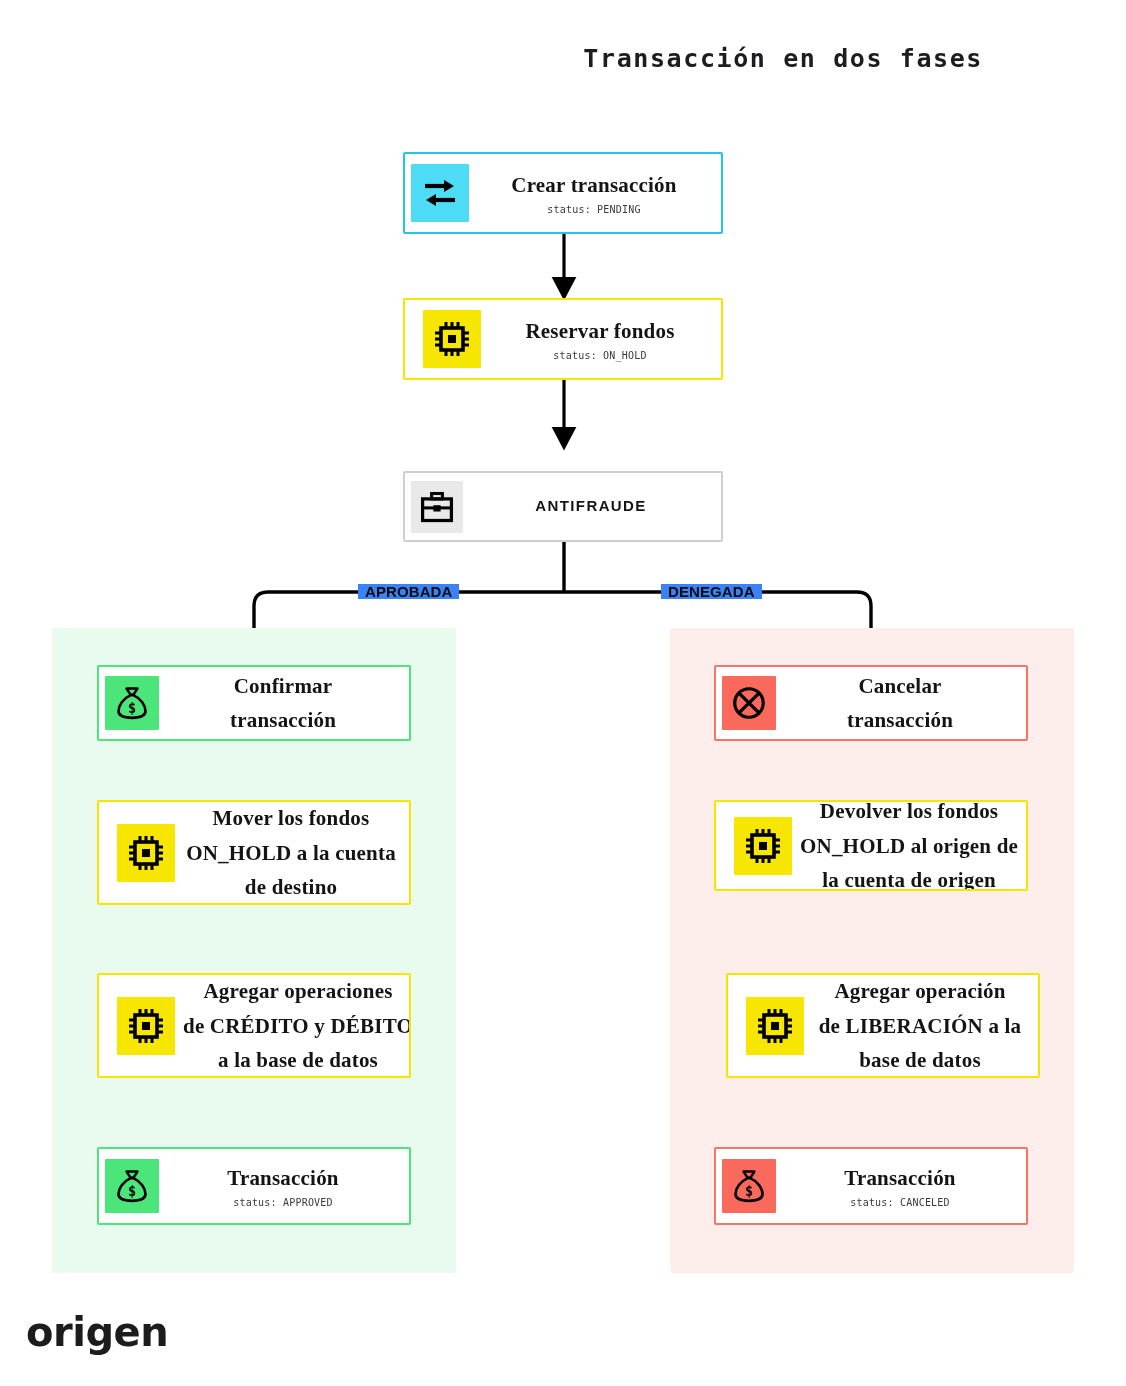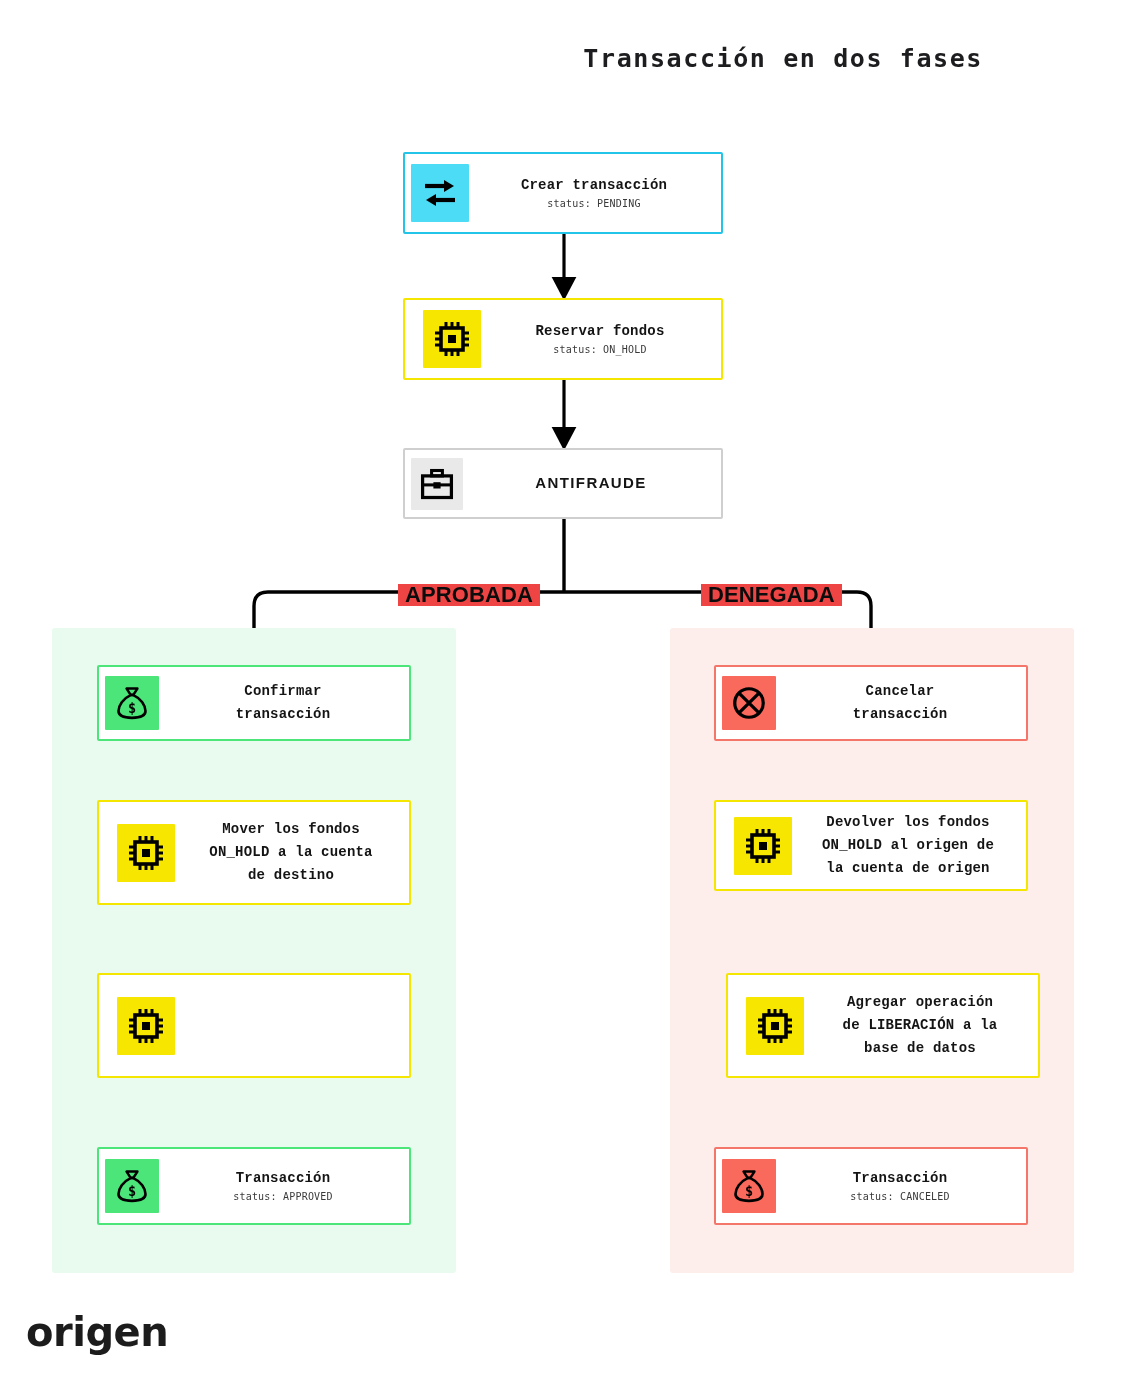--- a/index.html
+++ b/index.html
@@ -69,64 +69,63 @@
   .node .labelwrap {
     flex: 1 1 auto;
     display: flex;
     flex-direction: column;
     align-items: center;
     justify-content: center;
     padding: 6px 10px 6px 2px;
     text-align: center;
   }
   .node .line-main {
-    font-family: Liberation Mono, monospace;
-    font-size: 14px;
+    font-family: Liberation Serif, serif;
+    font-size: 21px;
     font-weight: bold;
     color: #141414;
     line-height: 1.62;
     letter-spacing: 0.2px;
     white-space: pre;
   }
   .node .line-status {
     font-family: "DejaVu Sans Mono", monospace;
     font-size: 10px;
     font-weight: normal;
     color: #3a3a3a;
     line-height: 1.62;
     letter-spacing: 0.2px;
     white-space: pre;
   }
 
   
   .b-cyan   { border-color: #22c5e8; }
   .b-yellow { border-color: #f5e600; padding-left: 12px; }
-  .b-gray   { border-color: #cfcfcf; }
+  .b-gray   { border-color: #cfcfcf; margin-top: 23px; }
   .b-green  { border-color: #4ce579; }
   .b-red    { border-color: #f4766a; }
 
   
   .f-cyan   { background: #4ddcf5; }
   .f-yellow { background: #f7e600; }
   .f-gray   { background: #e9e9e9; }
   .f-green  { background: #4ce579; }
   .f-red    { background: #f9695c; }
 
   
   .branch-label {
     position: absolute;
     font-family: "Liberation Sans", sans-serif;
-    font-size: 22px;
+    font-size: 15px;
     font-weight: bold;
     color: #0c0c0c;
     letter-spacing: 0.1px;
-    background: #ef4444;
+    background: #3b82f6;
     padding: 0 7px;
     line-height: 1;
-    margin-left: 40px;
   }
 
   
   .logo {
     position: absolute;
     left: 26px;
     top: 1309px;
     font-family: "DejaVu Sans", sans-serif;
     font-size: 40px;
     font-weight: bold;
@@ -283,20 +282,25 @@
           <rect x="24.5" y="32" width="3" height="5"></rect>
         <rect x="3" y="12.5" width="5" height="3"></rect>
           <rect x="3" y="18.5" width="5" height="3"></rect>
         <rect x="3" y="24.5" width="5" height="3"></rect>
           <rect x="32" y="12.5" width="5" height="3"></rect>
         <rect x="32" y="18.5" width="5" height="3"></rect>
           <rect x="32" y="24.5" width="5" height="3"></rect>
       </g>
     </svg>
   </div>
+  <div class="labelwrap">
+    <div class="line-main">Agregar operaciones</div>
+    <div class="line-main">de CRÉDITO y DÉBITO</div>
+    <div class="line-main">a la base de datos</div>
+  </div>
 </div>
 
 <div class="node b-green" style="left:97px; top:1147px; width:314px; height:78px;">
   <div class="iconbox f-green" style="width:54px;height:54px;">
     <svg width="36" height="36" viewBox="0 0 40 40" xmlns="http://www.w3.org/2000/svg">
       <path d="M14 4 H26 L21.5 11 H18.5 z" fill="none" stroke="#000" stroke-width="2.8" stroke-linejoin="round"></path>
       <path d="M19 11 C10 15 5 23 5 29 C5 34 10 36.5 20 36.5 C30 36.5 35 34 35 29 C35 23 30 15 21 11 z" fill="none" stroke="#000" stroke-width="2.9"></path>
       <text x="20" y="31" font-family="DejaVu Sans Mono, monospace" font-size="15" font-weight="bold" text-anchor="middle" fill="#000">$</text>
     </svg>
   </div>

